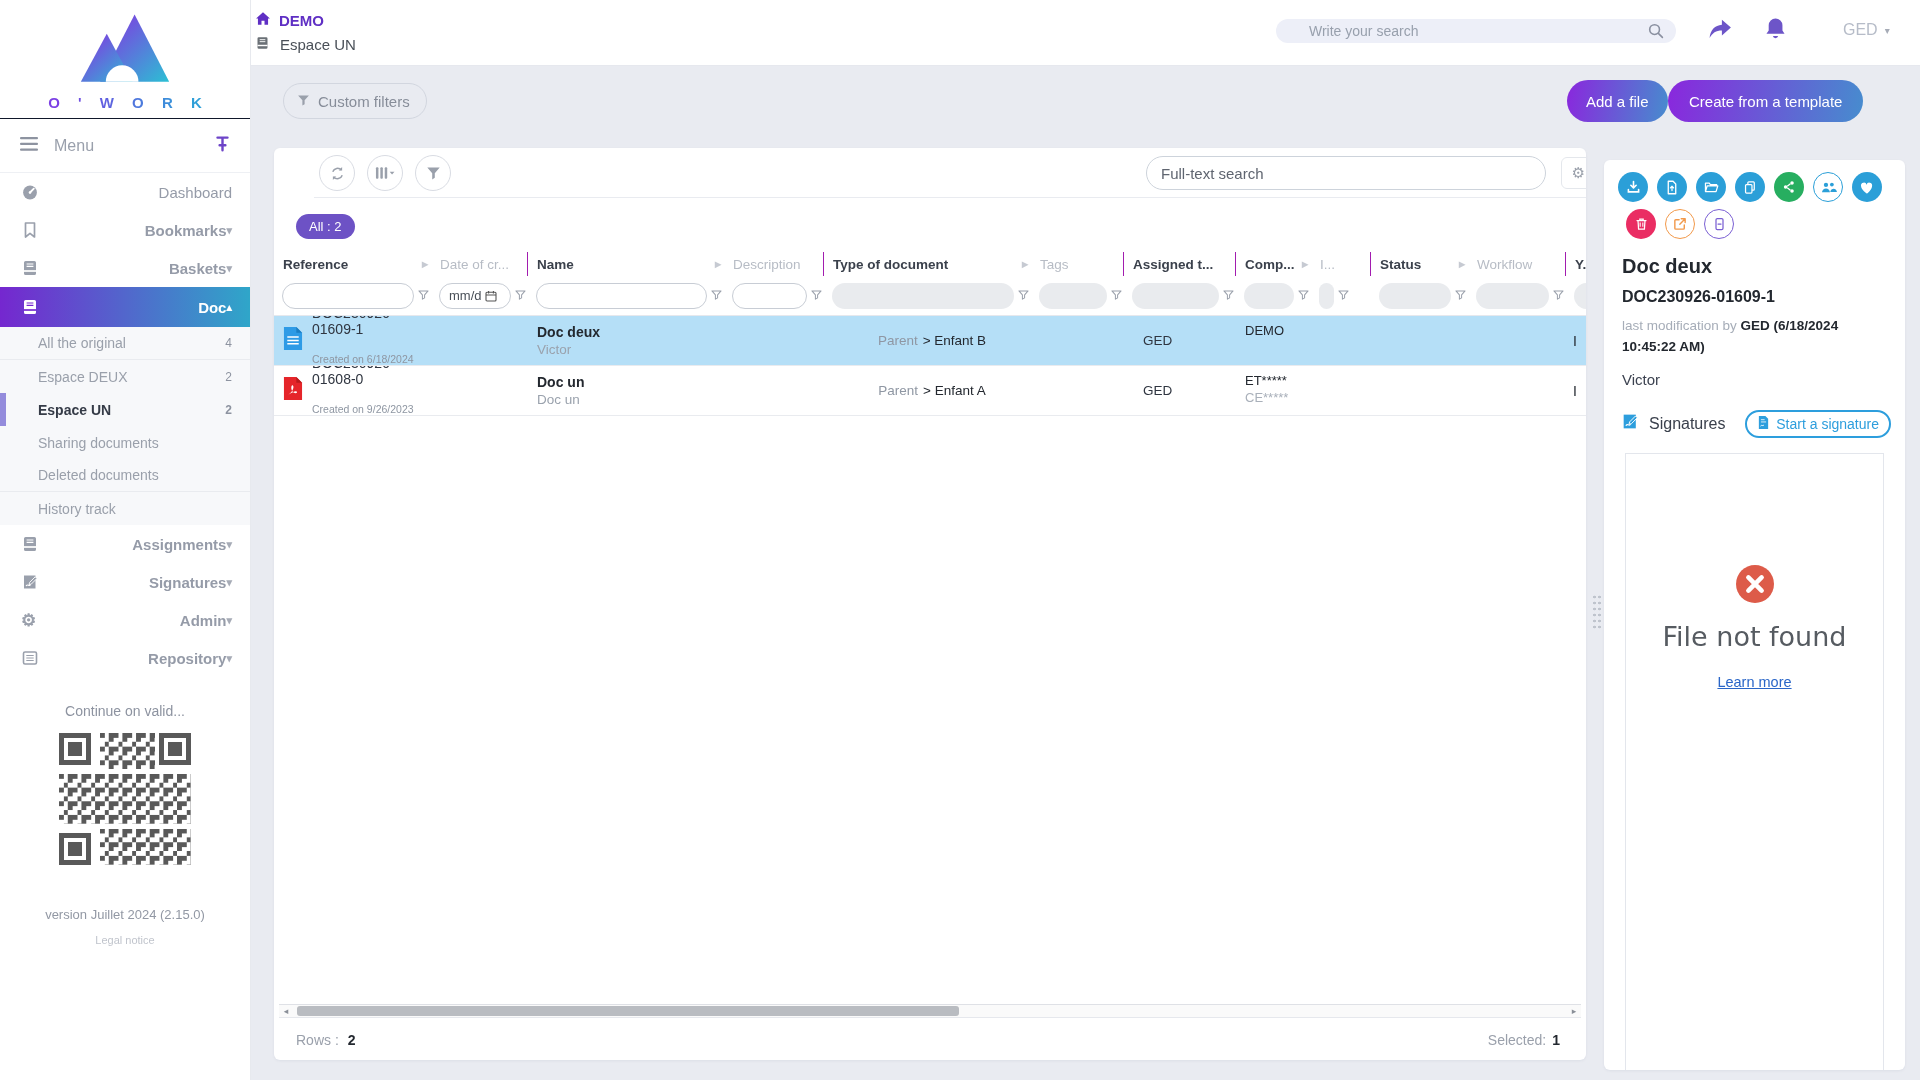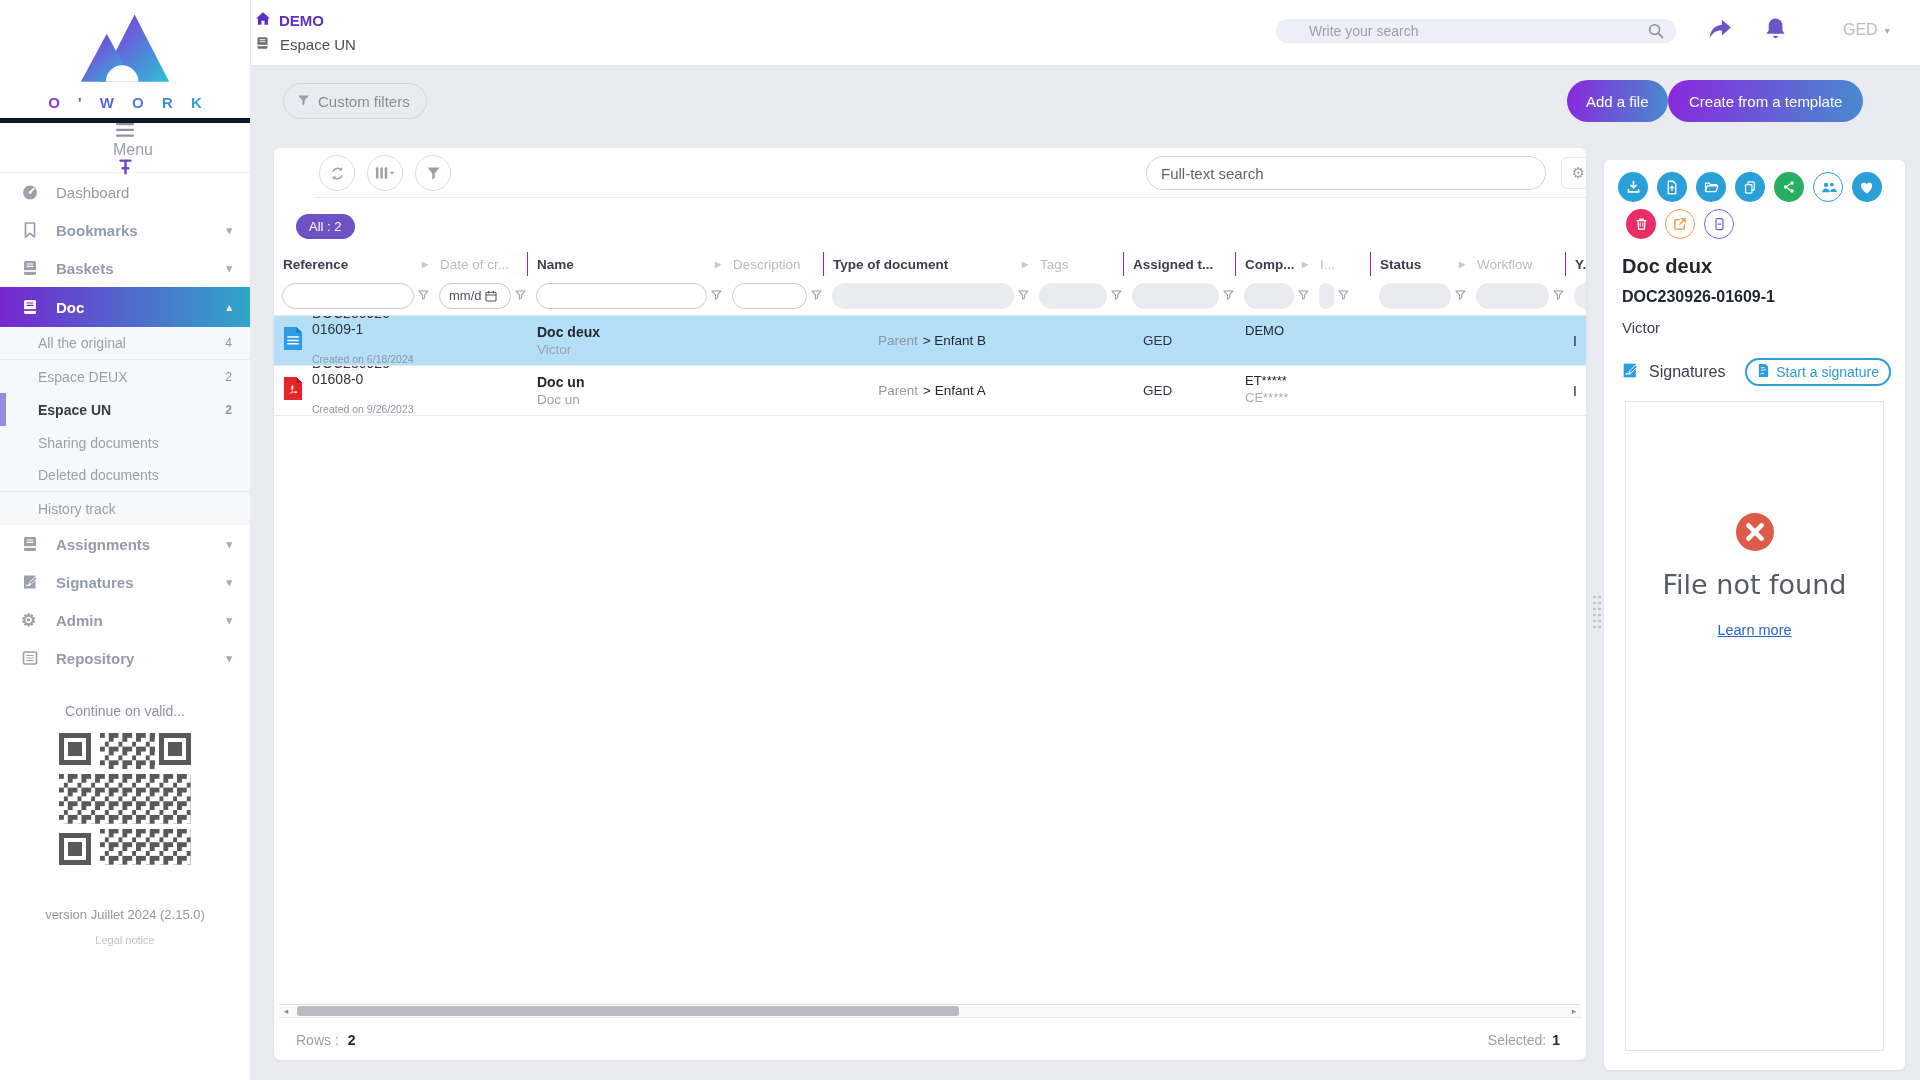--- a/index.html
+++ b/index.html
@@ -6,26 +6,26 @@
   html,body { background:#dfe2ea; }
   body { font-family:"Liberation Sans", sans-serif; }
   #app { position:relative; width:1920px; height:1080px; background:#e9ebf1; overflow:hidden; }
 
   
   .sidebar { position:absolute; left:0; top:0; width:251px; height:1080px; background:#fff; border-right:1px solid #e7e9ee; }
   .side-logo { height:118px; display:flex; flex-direction:column; align-items:center; padding-top:10px; }
   .wordmark { font-size:15px; font-weight:bold; letter-spacing:7px; padding-left:7px; margin-top:0px;
               background:linear-gradient(90deg,#7b3fe4 10%,#2f9fd8 90%); -webkit-background-clip:text; background-clip:text;
               color:transparent; }
-  .menu-row { height:55px; border-top:5px solid #0f172a; border-bottom:1px solid #eef0f4; display:flex; align-items:center; padding:0 20px;flex-direction:column; }
+  .menu-row { height:55px; border-top:1px solid #0f172a; border-bottom:1px solid #eef0f4; display:flex; align-items:center; padding:0 20px; }
   .menu-label { flex:1; margin-left:16px; color:#9aa0ac; font-size:16px; }
   .nav-item { height:38px; display:flex; align-items:center; padding:0 18px 0 21px; color:#959ba8; font-size:15px; font-weight:bold; }
   .nav-item.reg { font-weight:normal; }
   .ni-icon { width:20px; display:flex; color:#9aa0ac; }
-  .ni-label { margin-left:15px; flex:1; }
+  .ni-label { margin-left:32px; flex:1;text-align:right; }
   .chev { color:#a6abb6; font-size:11px; }
   .nav-item.active-doc { height:40px; background:linear-gradient(90deg,#7527cf 0%,#2fa6c9 100%); color:#fff; }
   .active-doc .ni-icon, .active-doc .chev { color:#fff; }
   .subnav { background:#f7f8fa; }
   .sub-item { height:33px; display:flex; align-items:center; padding:0 18px 0 38px; color:#9aa0ab; font-size:14px; position:relative; }
   .sub-item .count { margin-left:auto; font-size:12px; color:#8d93a0; }
   .sub-item.sep { border-bottom:1px solid #e9ebef; }
   .sub-item.active { color:#353b47; font-weight:bold; }
   .sub-item.active::before { content:""; position:absolute; left:0; top:0; bottom:0; width:6px; background:#948cdc; }
   .side-mobile { margin-top:26px; text-align:center; }
@@ -727,20 +727,23 @@
       <button class="act outline-purple">
         <svg width="15" height="16" viewBox="0 0 18 18">
             <rect x="4.8" y="2.4" width="8.4" height="13.2" rx="1.6" fill="none" stroke="#7a5fd3" stroke-width="1.5"></rect>
             <path d="M7.2 9h3.6" stroke="#7a5fd3" stroke-width="1.5" stroke-linecap="round"></path>
           </svg>
       </button>
     </div>
 
     <div class="d-title">Doc deux</div>
     <div class="d-ref">DOC230926-01609-1</div>
+    <div class="d-mod">
+      <span>last modification by</span> <b>GED (6/18/2024 10:45:22 AM)</b>
+    </div>
     <div class="d-desc">Victor</div>
 
     <div class="d-sig">
       <span>
         <svg width="20" height="19" viewBox="0 0 18 18">
             <path d="M3 2.5h11.5v13H3z" fill="#2d9edd"></path>
             <path d="M5.3 12.6c1.5-1.9 2.4.8 3.9-.6" stroke="#fff" stroke-width="1.1" fill="none" stroke-linecap="round"></path>
             <path d="M8.6 9.4l5.6-5.6 1.7 1.7-5.6 5.6-2.2.5z" fill="#2d9edd" stroke="#fff" stroke-width="0.9"></path>
           </svg>
       </span>

